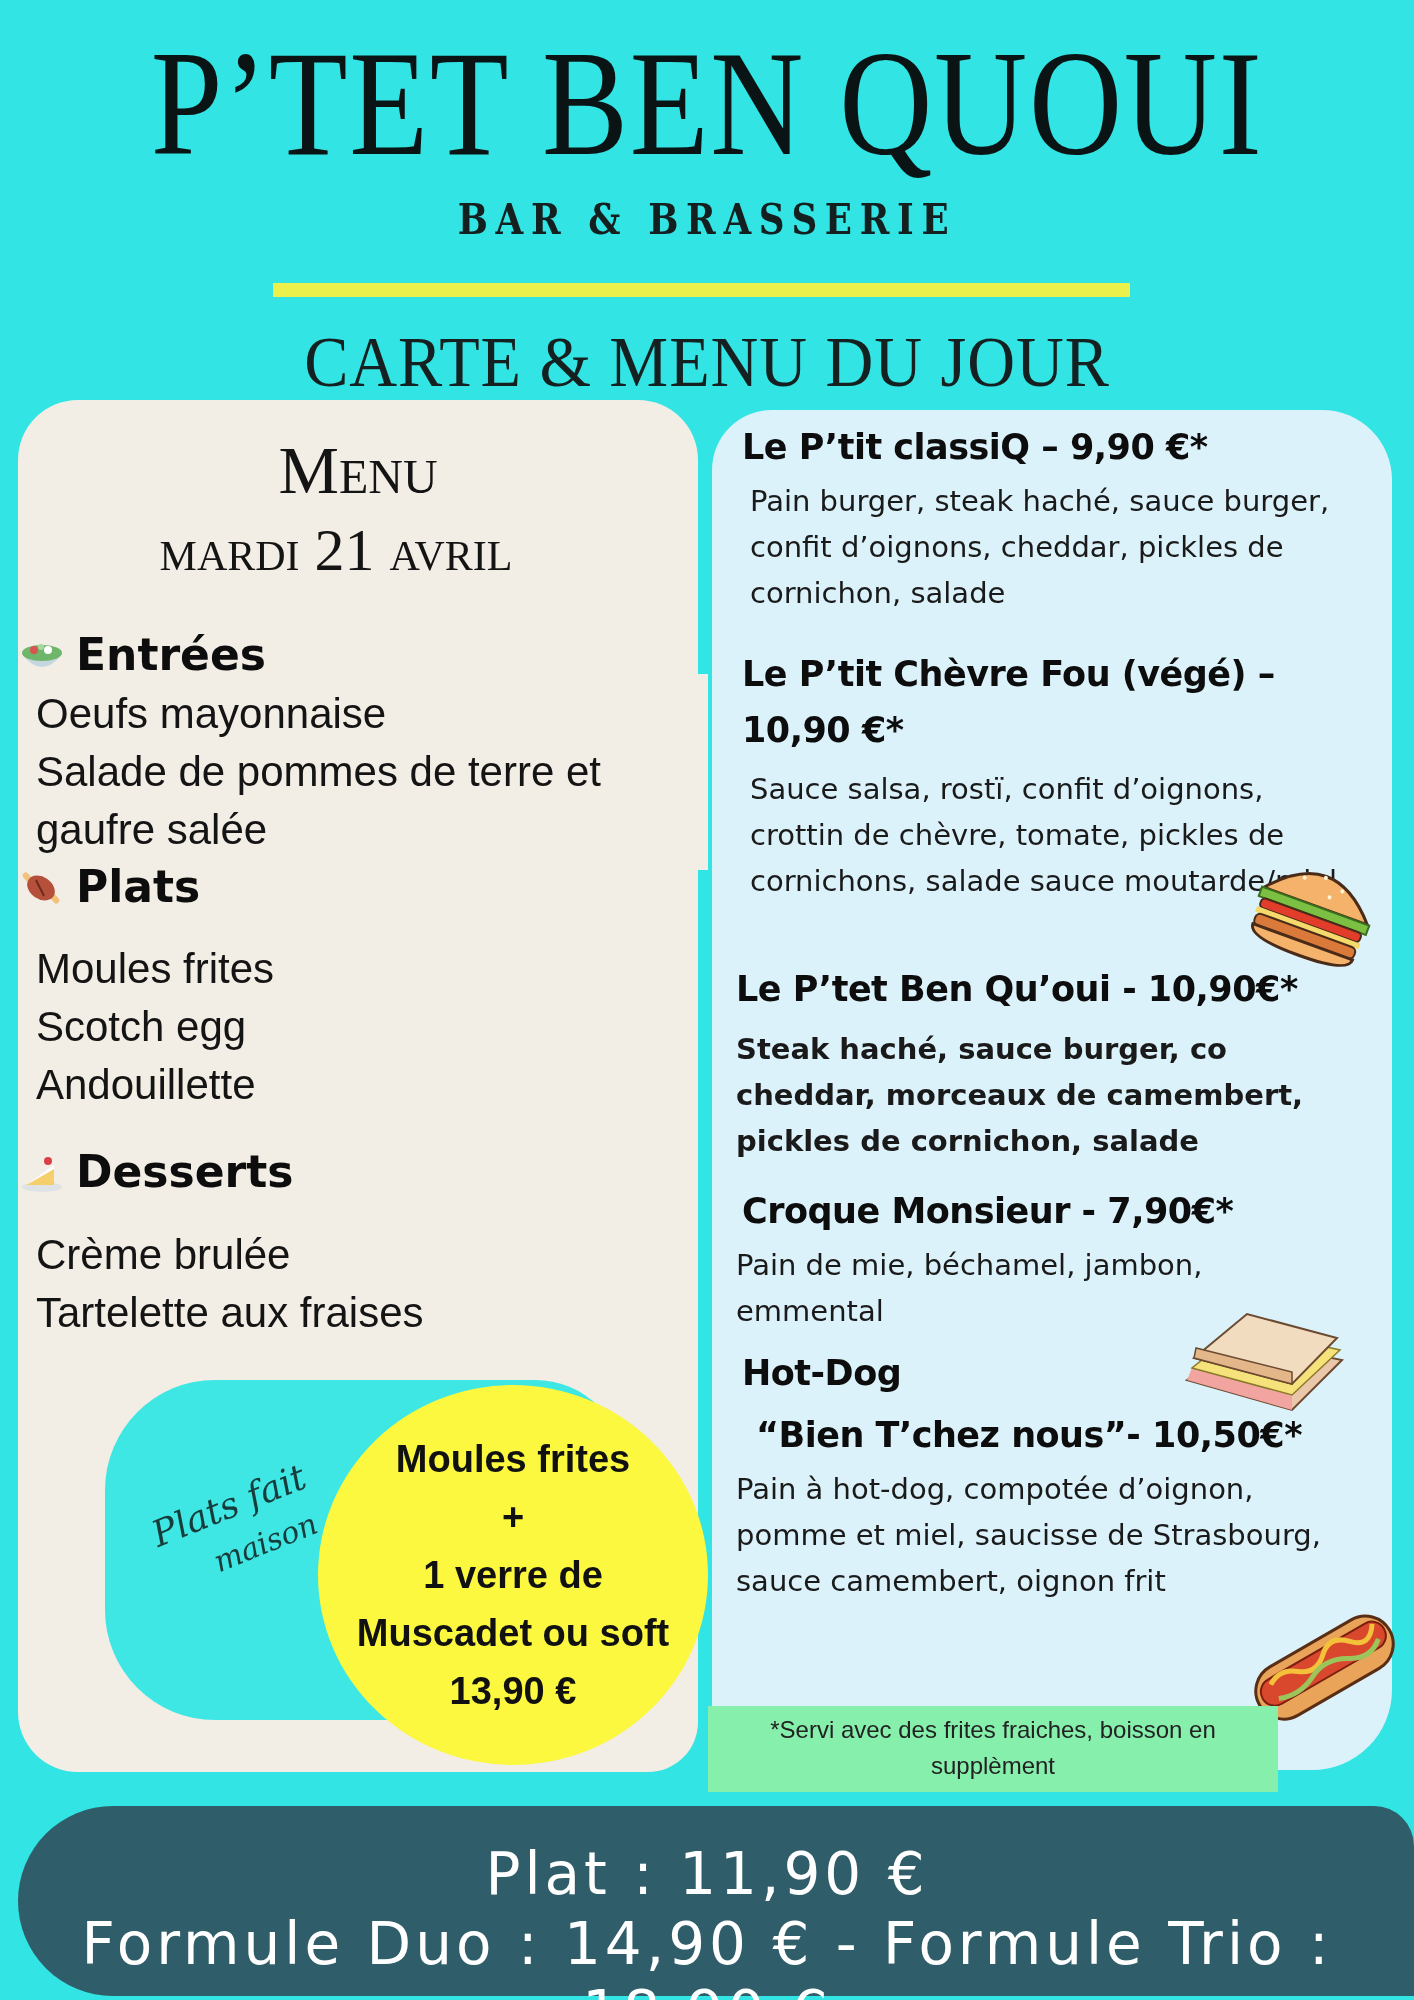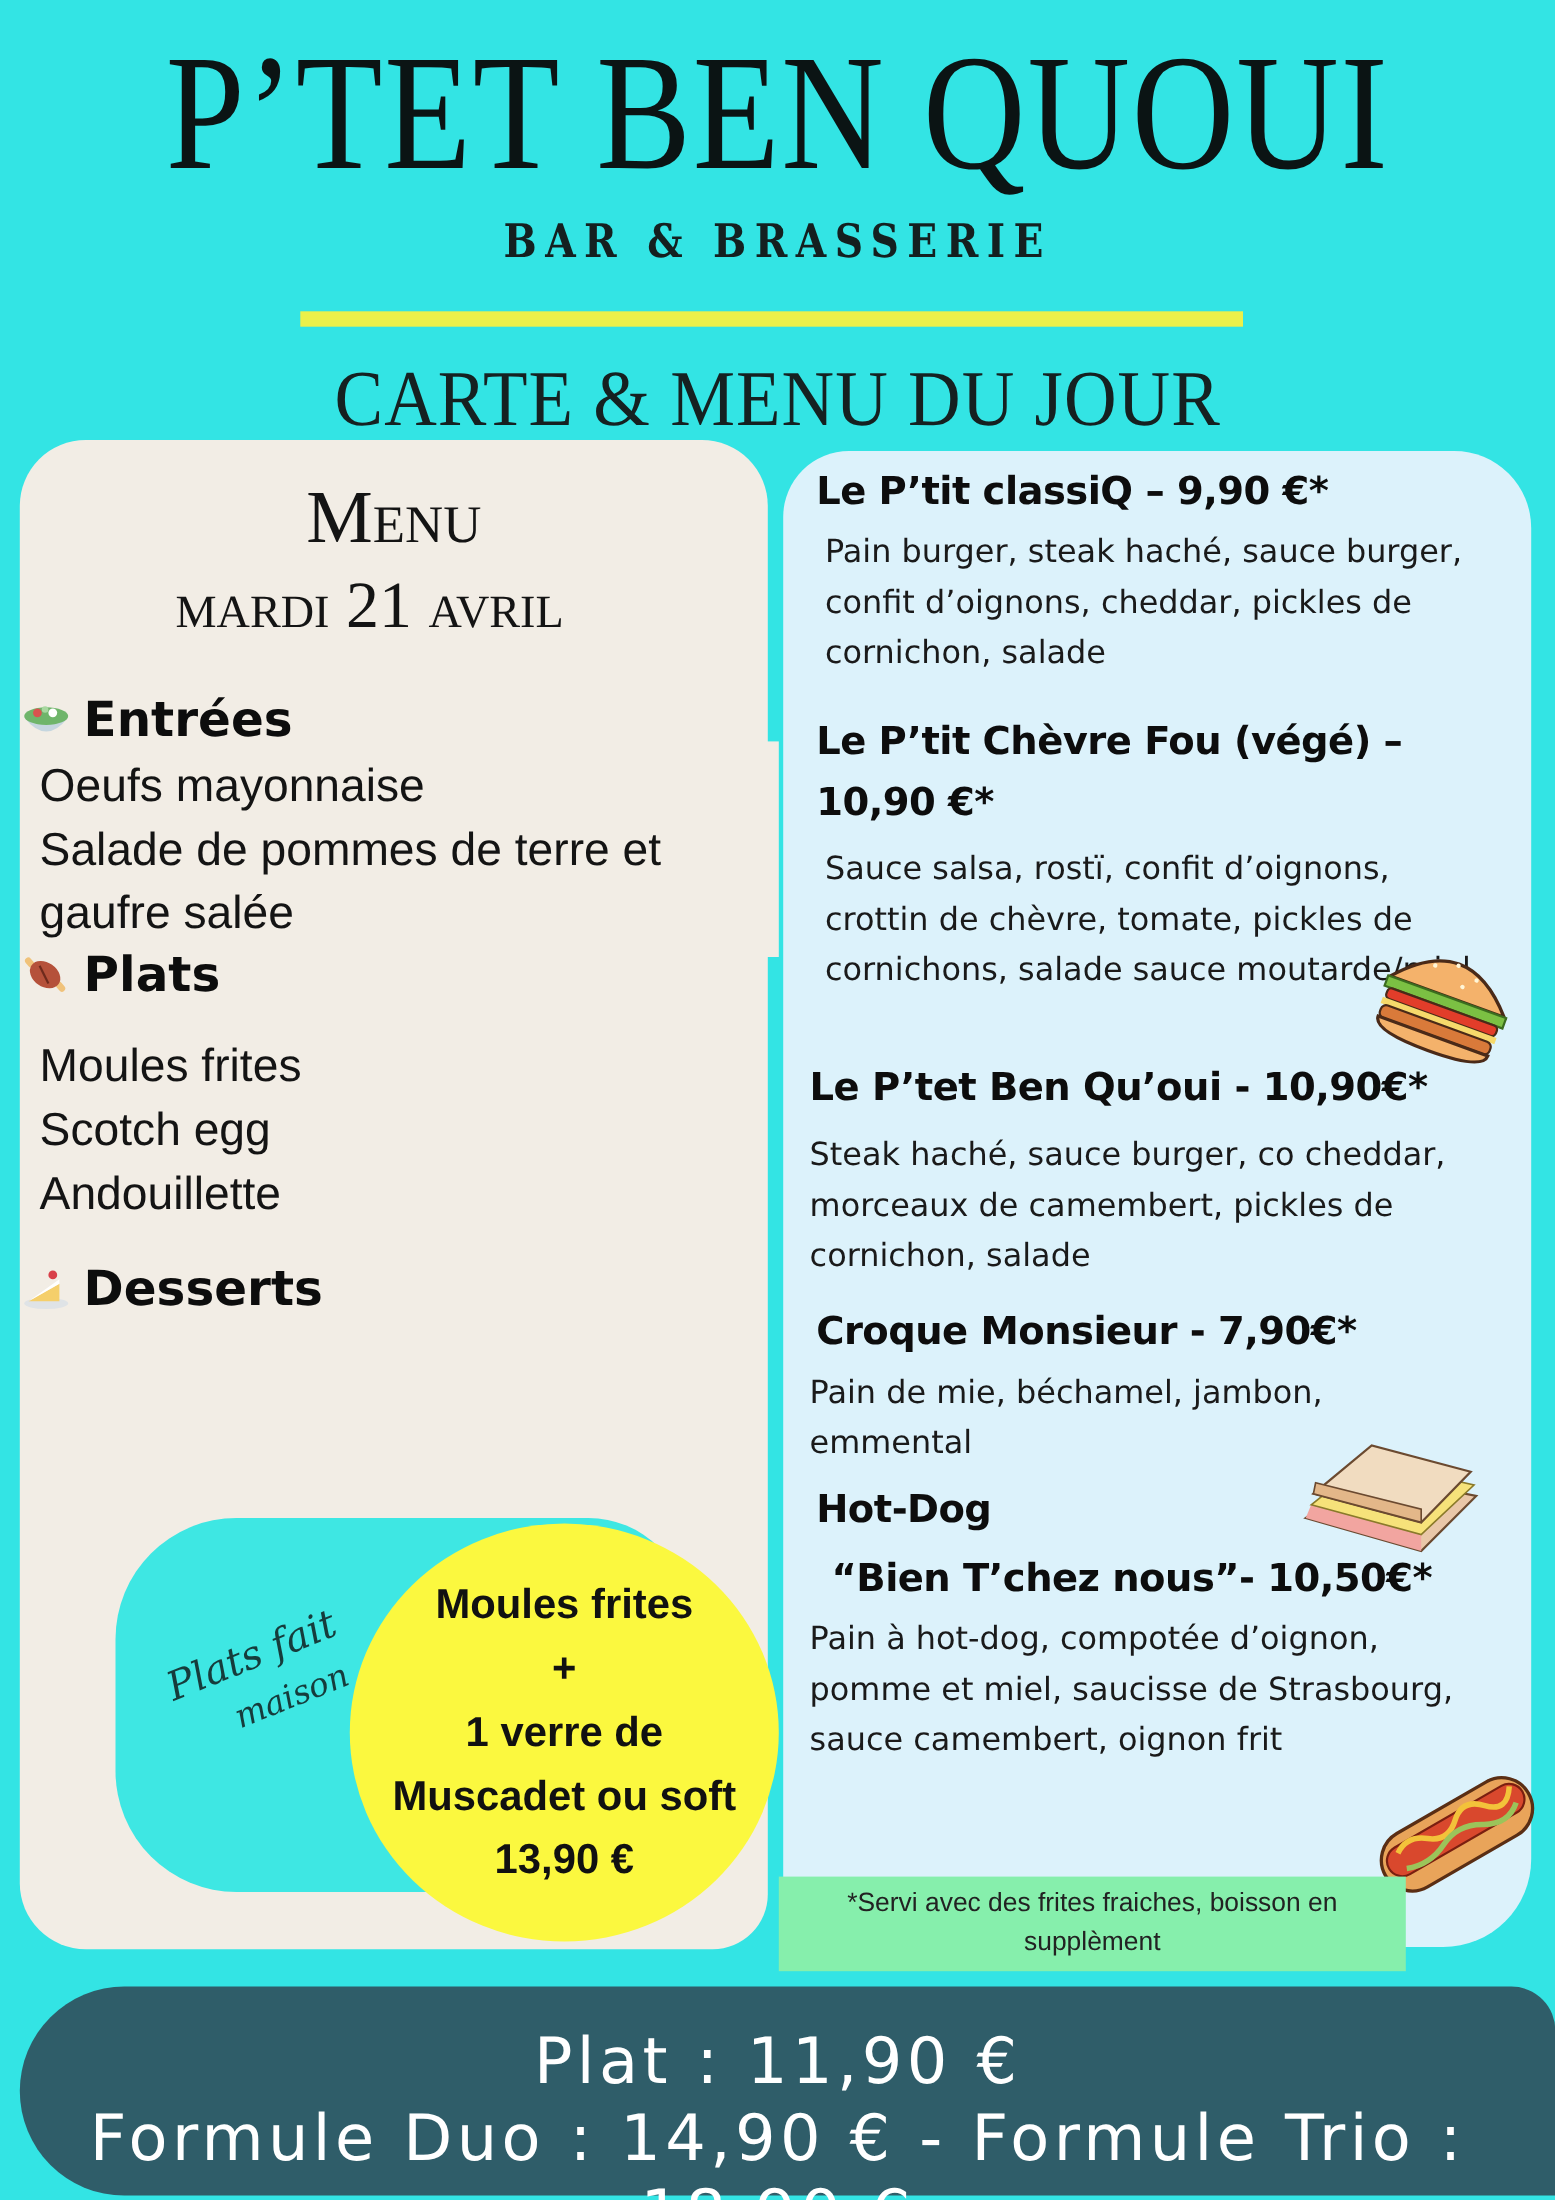--- a/index.html
+++ b/index.html
@@ -231,20 +231,24 @@
   <div class="section-head" style="top:745px;">
     <span class="emoji">
       <svg width="48" height="40" viewBox="0 0 48 40">
         <ellipse cx="24" cy="34" rx="20" ry="5" fill="#dfe3e6"></ellipse>
         <path d="M8 32 L36 32 L36 16 Z" fill="#f5cf6b"></path>
         <path d="M8 32 L36 16 L36 12 Z" fill="#fff"></path>
         <circle cx="30" cy="8" r="4" fill="#d9404a"></circle>
       </svg>
     </span><span>Desserts</span>
   </div>
+  <ul class="dish-list" style="top:826px;">
+    <li>Crème brulée</li>
+    <li>Tartelette aux fraises</li>
+  </ul>
 
   <div class="promo-blob"></div>
   <div class="promo-script">
     <span>Plats fait</span>
     <span class="l2">maison</span>
   </div>
   <div class="promo-circle"></div>
   <div class="promo-text">
     <div>Moules frites</div>
     <div>+</div>
@@ -261,21 +265,21 @@
     <div class="burger-desc indent">Pain burger, steak haché, sauce burger, confit d’oignons, cheddar, pickles de cornichon, salade</div>
   </div>
 
   <div class="burger-item" style="top:236px;">
     <div class="burger-name" style="line-height:56px;">Le P’tit Chèvre Fou (végé) – 10,90 €*</div>
     <div class="burger-desc indent" style="width:600px;">Sauce salsa, rostï, confit d’oignons, crottin de chèvre, tomate, pickles de cornichons, salade sauce moutarde/miel</div>
   </div>
 
   <div class="burger-item" style="top:556px; left:24px;">
     <div class="burger-name">Le P’tet Ben Qu’oui - 10,90€*</div>
-    <div class="burger-desc" style="margin-top:14px; width:610px;">Steak haché, sauce burger, co cheddar, morceaux de camembert, pickles de cornichon, salade</div>
+    <div class="burger-desc" style="margin-top:14px; width:610px;font-weight:bold;">Steak haché, sauce burger, co cheddar, morceaux de camembert, pickles de cornichon, salade</div>
   </div>
 
   <div class="burger-item" style="top:778px;">
     <div class="burger-name">Croque Monsieur -  7,90€*</div>
     <div class="burger-desc" style="margin-left:-6px; width:560px;">Pain de mie, béchamel, jambon, emmental</div>
   </div>
 
   <div class="burger-item" style="top:940px;">
     <div class="burger-name">Hot-Dog</div>
     <div class="burger-name hotdog-sub" style="margin-top:16px;">“Bien T’chez nous”- 10,50€*</div>

